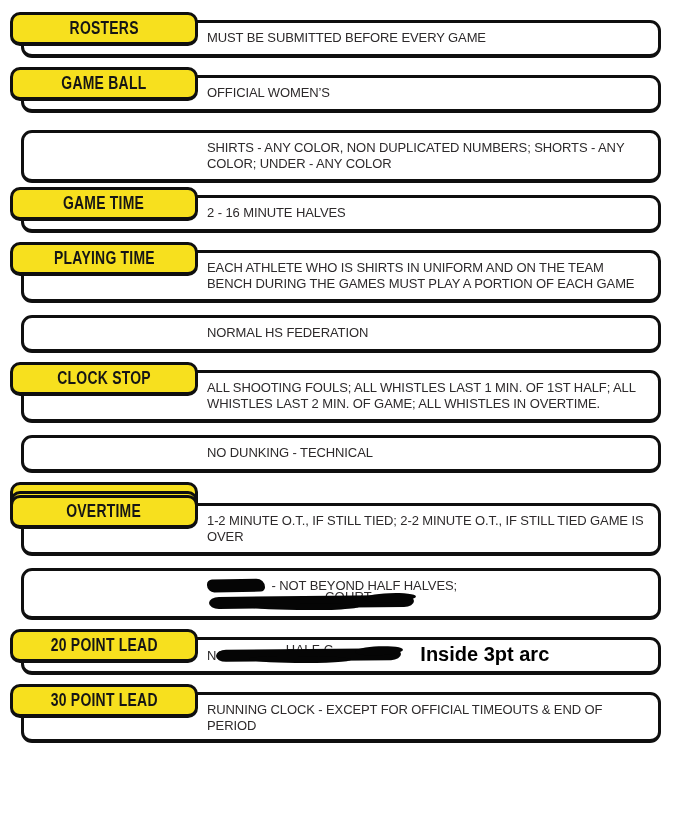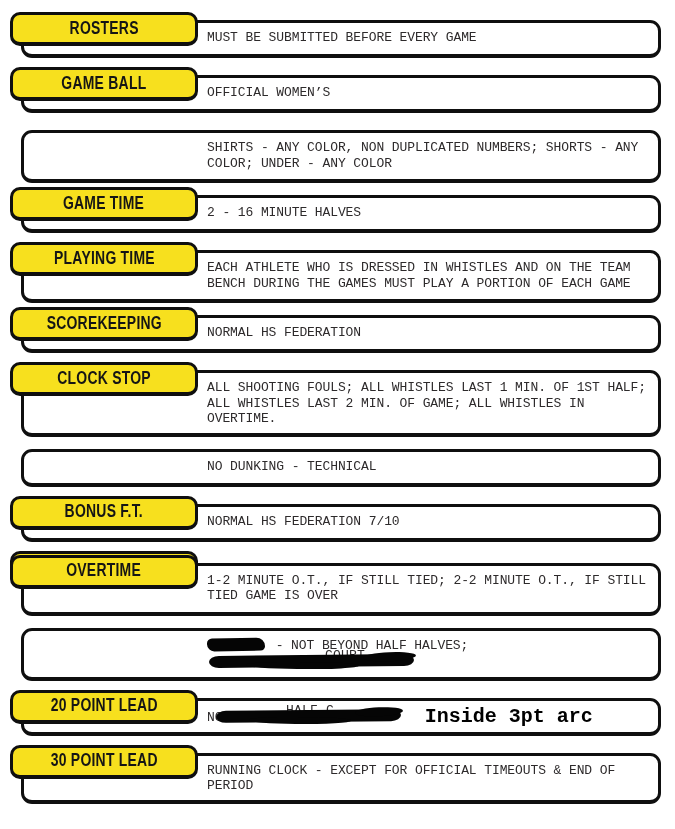--- a/index.html
+++ b/index.html
@@ -22,21 +22,21 @@
     position:absolute;top:0;left:10px;width:188px;height:34px;
     box-sizing:border-box;background:#F7E01E;border:3.5px solid #0f0f0f;
     border-bottom-width:4.5px;border-radius:10px;
     display:flex;align-items:center;justify-content:center;z-index:2;
   }
   .label span{
     display:inline-block;transform:scale(0.82,1.08);
     font-weight:700;font-size:17px;letter-spacing:0.3px;color:#151515;
     white-space:nowrap;
   }
-  .desc-text{display:block;font-family:Liberation Mono, monospace;}
+  .desc-text{display:block;}
   
   .scribble{
     display:inline-block;background:#050505;vertical-align:-2px;
     border-radius:7px 12px 6px 10px;transform:rotate(-1deg);
   }
   .scribble.small{width:58px;height:13px;margin-right:3px;}
   .redacted-wide{
     display:inline-block;position:relative;height:16px;vertical-align:-3px;
   }
   .redacted-wide .peek{
@@ -98,55 +98,49 @@
     <div class="desc">
       <span class="desc-text">2 - 16 MINUTE HALVES</span>
     </div>
     <div class="label">
       <span>GAME TIME</span>
     </div>
   </div>
 
   <div class="row tall">
     <div class="desc">
-      <span class="desc-text">EACH ATHLETE WHO IS DRESSED IN WHISTLES AND ON THE TEAM BENCH DURING THE GAMES MUST PLAY A PORTION OF EACH GAME</span>
+      <span class="desc-text">EACH ATHLETE WHO IS SHIRTS IN UNIFORM AND ON THE TEAM BENCH DURING THE GAMES MUST PLAY A PORTION OF EACH GAME</span>
     </div>
     <div class="label">
       <span>PLAYING TIME</span>
     </div>
   </div>
 
   <div class="row">
     <div class="desc">
       <span class="desc-text">NORMAL HS FEDERATION</span>
-    </div>
-    <div class="label">
-      <span>SCOREKEEPING</span>
     </div>
   </div>
 
   <div class="row tall">
     <div class="desc">
       <span class="desc-text">ALL SHOOTING FOULS; ALL WHISTLES LAST 1 MIN. OF 1ST HALF; ALL WHISTLES LAST 2 MIN. OF GAME; ALL WHISTLES IN OVERTIME.</span>
     </div>
     <div class="label">
       <span>CLOCK STOP</span>
     </div>
   </div>
 
   <div class="row">
     <div class="desc">
       <span class="desc-text">NO DUNKING - TECHNICAL</span>
     </div>
   </div>
 
   <div class="row">
-    <div class="desc">
-      <span class="desc-text">NORMAL HS FEDERATION 7/10</span>
-    </div>
     <div class="label">
       <span>BONUS F.T.</span>
     </div>
   </div>
 
   <div class="row tall">
     <div class="label">
       <span>TIME OUTS</span>
     </div>
   </div>

